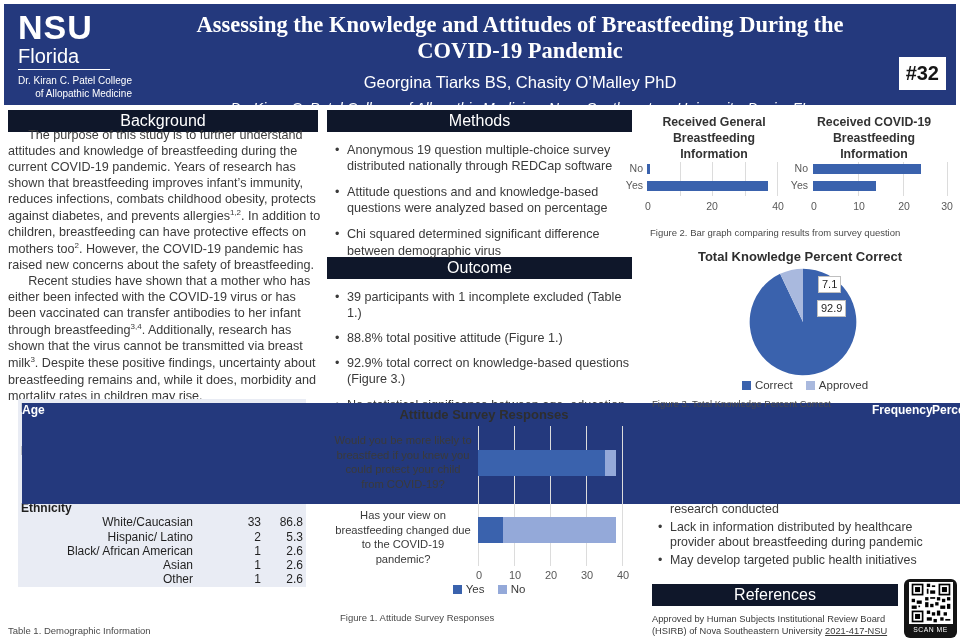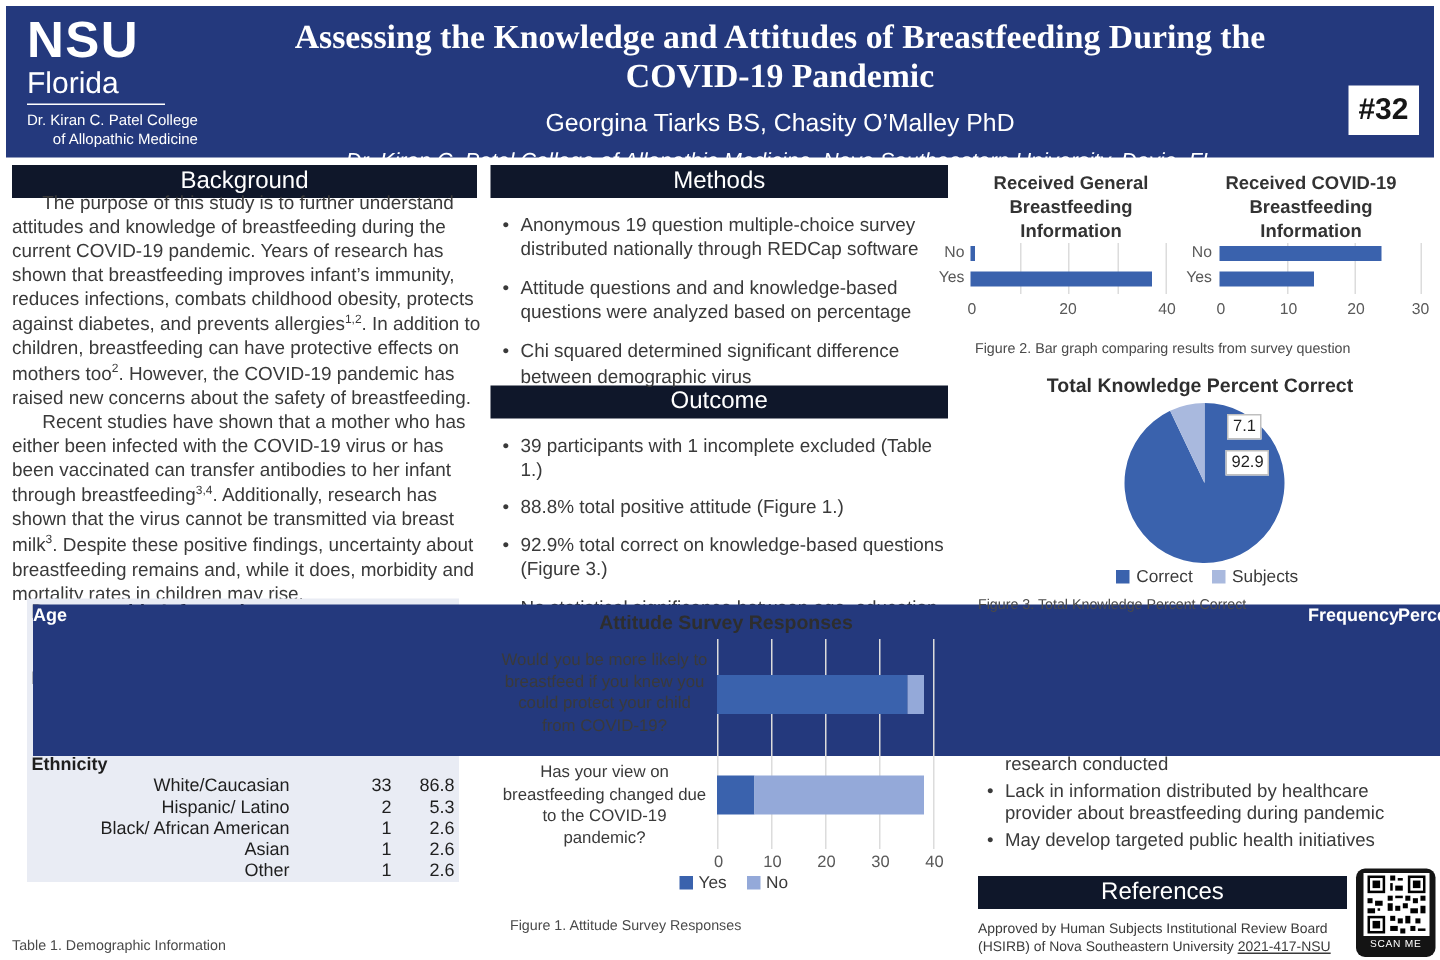--- a/index.html
+++ b/index.html
@@ -322,21 +322,21 @@
 
   <div id="fig3-title">Total Knowledge Percent Correct</div>
   <svg id="pie" viewBox="-1.05 -1.05 2.1 2.1">
     <path d="M0 0 L0 -1 A1 1 0 1 1 -0.4298 -0.9029 Z" fill="#3a62ad"></path>
     <path d="M0 0 L-0.4298 -0.9029 A1 1 0 0 1 0 -1 Z" fill="#a9b9de"></path>
   </svg>
   <div class="pielab" id="lab71">7.1</div>
   <div class="pielab" id="lab929">92.9</div>
   <div class="leg" id="fig3-legend">
     <span class="sq dark"></span><span>Correct</span>
-    <span class="sq" style="background:#a9b9de;"></span><span>Subjects</span>
+    <span class="sq" style="background:#a9b9de;"></span><span>Approved</span>
   </div>
   <div class="cap" style="left:652px;top:398px;">Figure 3. Total Knowledge Percent Correct</div>
 
   <div class="appr">
     <span>Approved by Human Subjects Institutional Review Board (HSIRB) of Nova Southeastern University </span><a href="#">2021-417-NSU</a>
   </div>
   <div class="qr">
     <svg viewBox="0 0 25 25">
       <rect x="0" y="0" width="25" height="25" fill="#fff"></rect>
       <g fill="#000">

